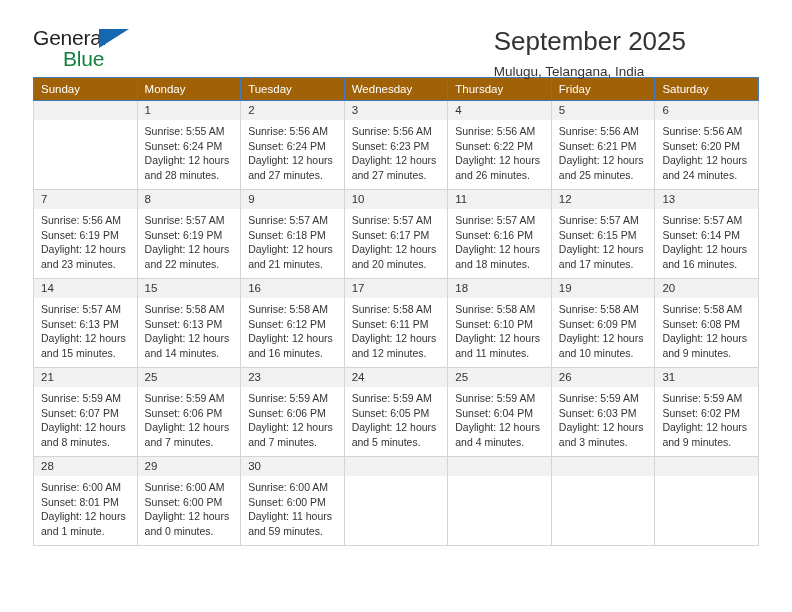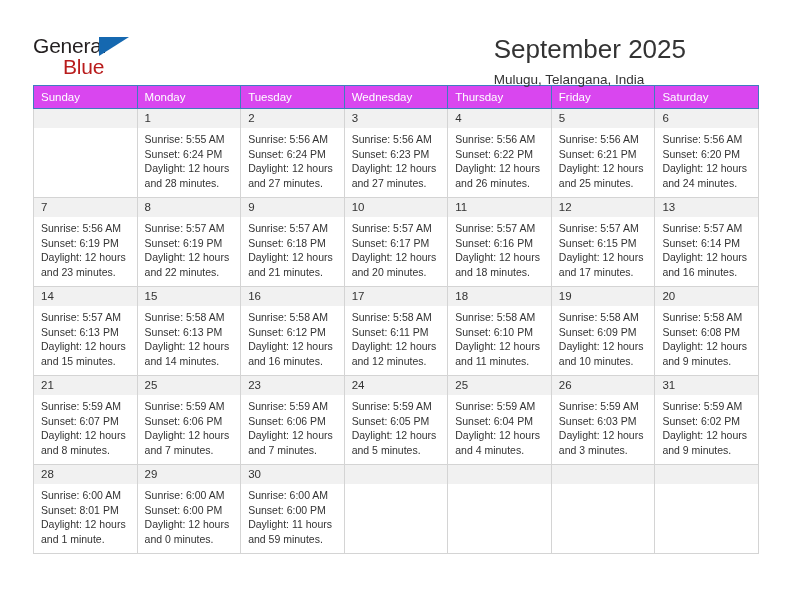--- a/index.html
+++ b/index.html
@@ -12,21 +12,21 @@
     background: #ffffff;
     font-family: "Liberation Sans", sans-serif;
     color: #222222;
     overflow: hidden;
   }
   .page {
     position: relative;
     width: 719px;
     height: 612px;
     box-sizing: border-box;
-    padding: 8px 33px;
+    padding: 0 33px;
   }
 
   
   .topbar {
     display: flex;
     align-items: flex-start;
     justify-content: space-between;
     height: 72px;
     padding-top: 26px;
     box-sizing: border-box;
@@ -55,21 +55,21 @@
     height: 0;
     border-left: 30px solid #1568b0;
     border-bottom: 19px solid transparent;
   }
   .logo-blue {
     position: absolute;
     left: 30px;
     top: 21px;
     font-size: 21px;
     letter-spacing: -0.2px;
-    color: #b91c1c;
+    color: #15803d;
     line-height: 24px;
   }
 
   .titles {
     text-align: left;
     flex: none;
   }
   .cal-title {
     font-size: 26px;
     color: #333333;
@@ -87,21 +87,21 @@
   }
 
   
   .calendar {
     width: 726px;
     border-collapse: collapse;
     table-layout: fixed;
     margin-top: 5px;
   }
   .calendar th {
-    background: #d946ef;
+    background: #a16207;
     color: #ffffff;
     font-size: 11.5px;
     font-weight: normal;
     text-align: left;
     padding: 5px 0 5px 7px;
     height: 18px;
     border: 1px solid #3f7cbf;
     box-sizing: border-box;
   }
   .calendar td {

